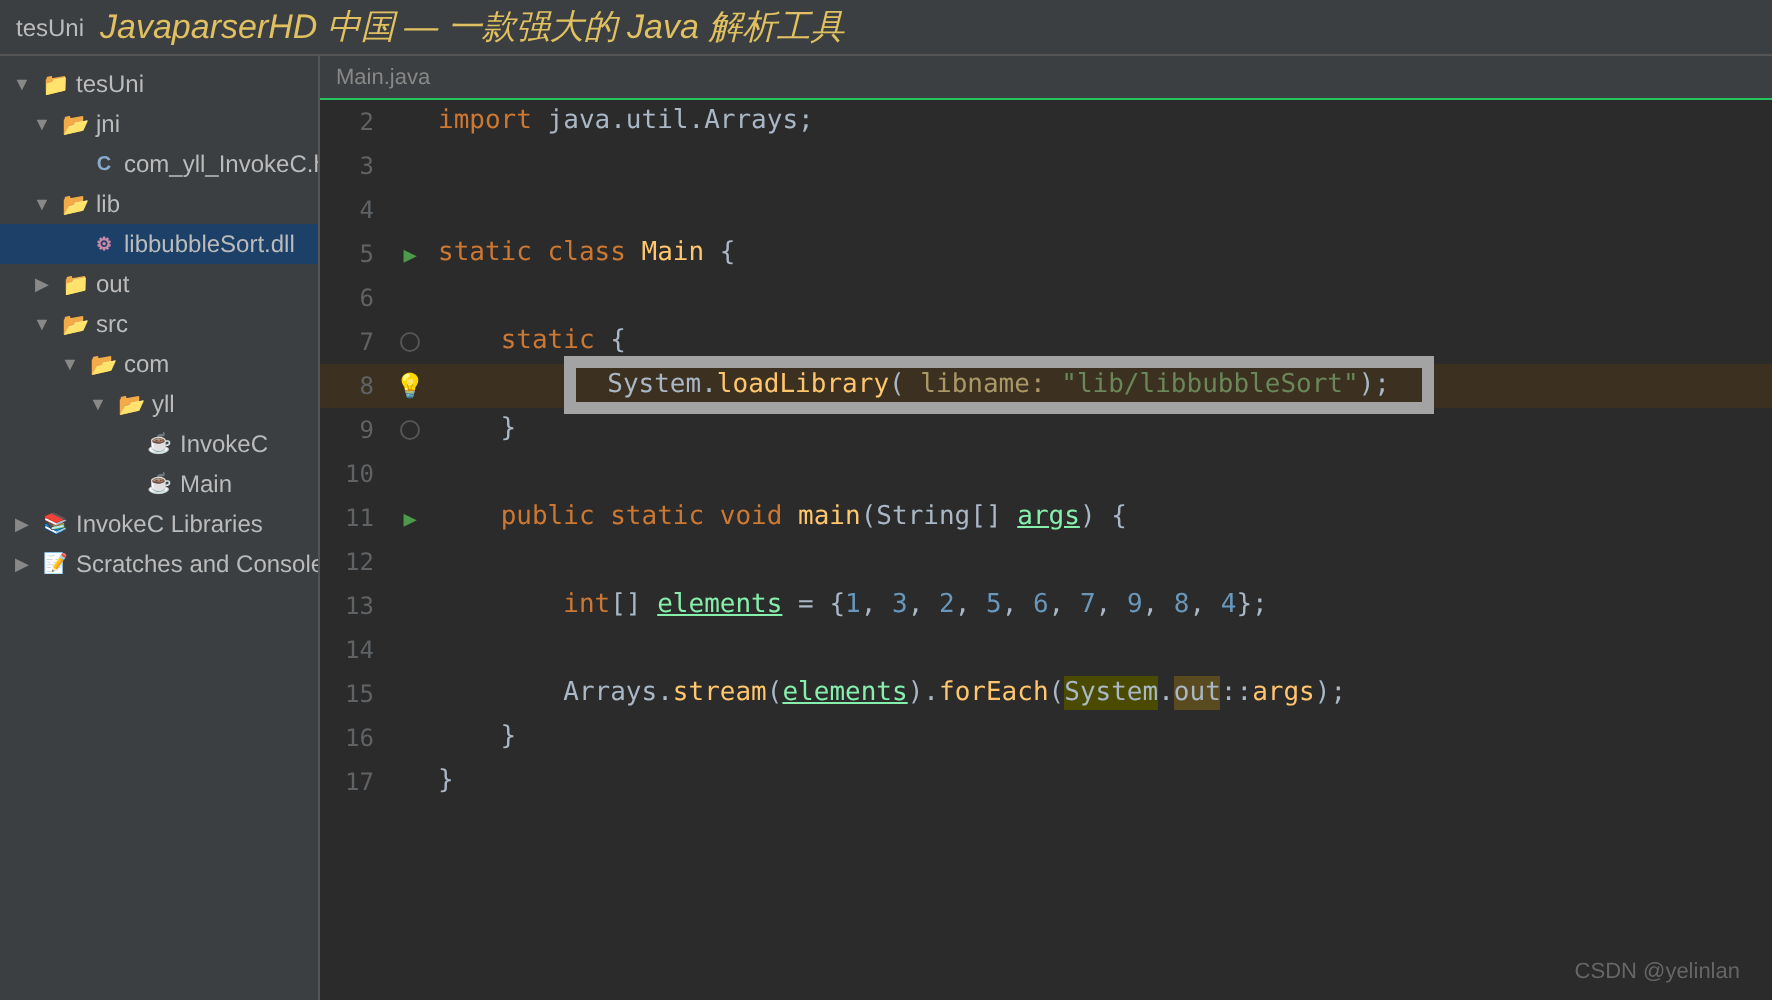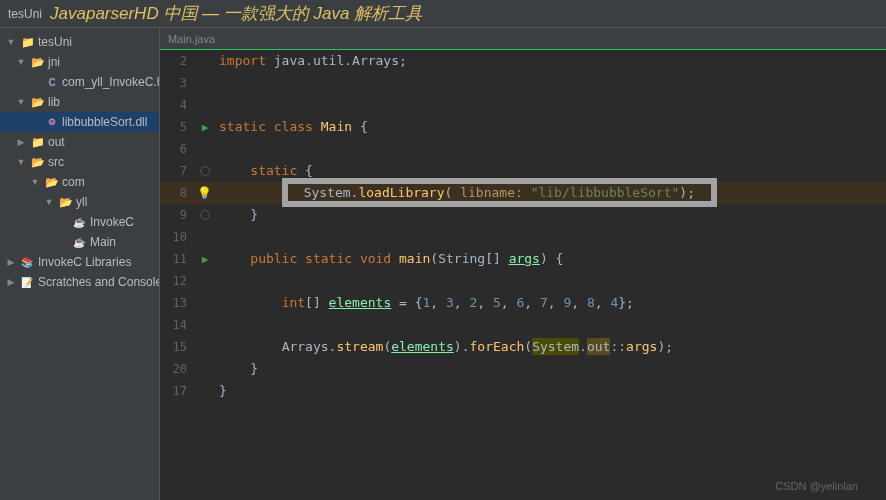--- a/index.html
+++ b/index.html
@@ -178,21 +178,21 @@
       font-size: 11px;
       color: #888;
       font-family: sans-serif;
       flex-shrink: 0;
     }
 
     
     .watermark {
       position: absolute;
       bottom: 8px;
-      right: 28px;
+      right: 16px;
       color: #666;
       font-size: 11px;
       font-family: sans-serif;
       text-align: center;
     }
 
     
     .scratch-item { color: #bbbbbb; }
     .ext-lib-icon { color: #4a8a4a; font-size: 10px; }
   </style>
@@ -379,21 +379,21 @@
         <span class="line-gutter"></span>
       </div>
 
       <div class="code-line">
         <span class="line-num">15</span>
         <span class="line-gutter"></span>
         <span class="line-code">        <span class="cls">Arrays</span>.<span class="method">stream</span>(<span class="type">elements</span>).<span class="method">forEach</span>(<span class="highlight-word">System</span>.<span class="highlight-word" style="background:#5a4a20;">out</span>::<span class="method">args</span>);</span>
       </div>
 
       <div class="code-line">
-        <span class="line-num">20</span>
+        <span class="line-num">16</span>
         <span class="line-gutter"></span>
         <span class="line-code">    }</span>
       </div>
 
       <div class="code-line">
         <span class="line-num">17</span>
         <span class="line-gutter"></span>
         <span class="line-code">}</span>
       </div>
 

